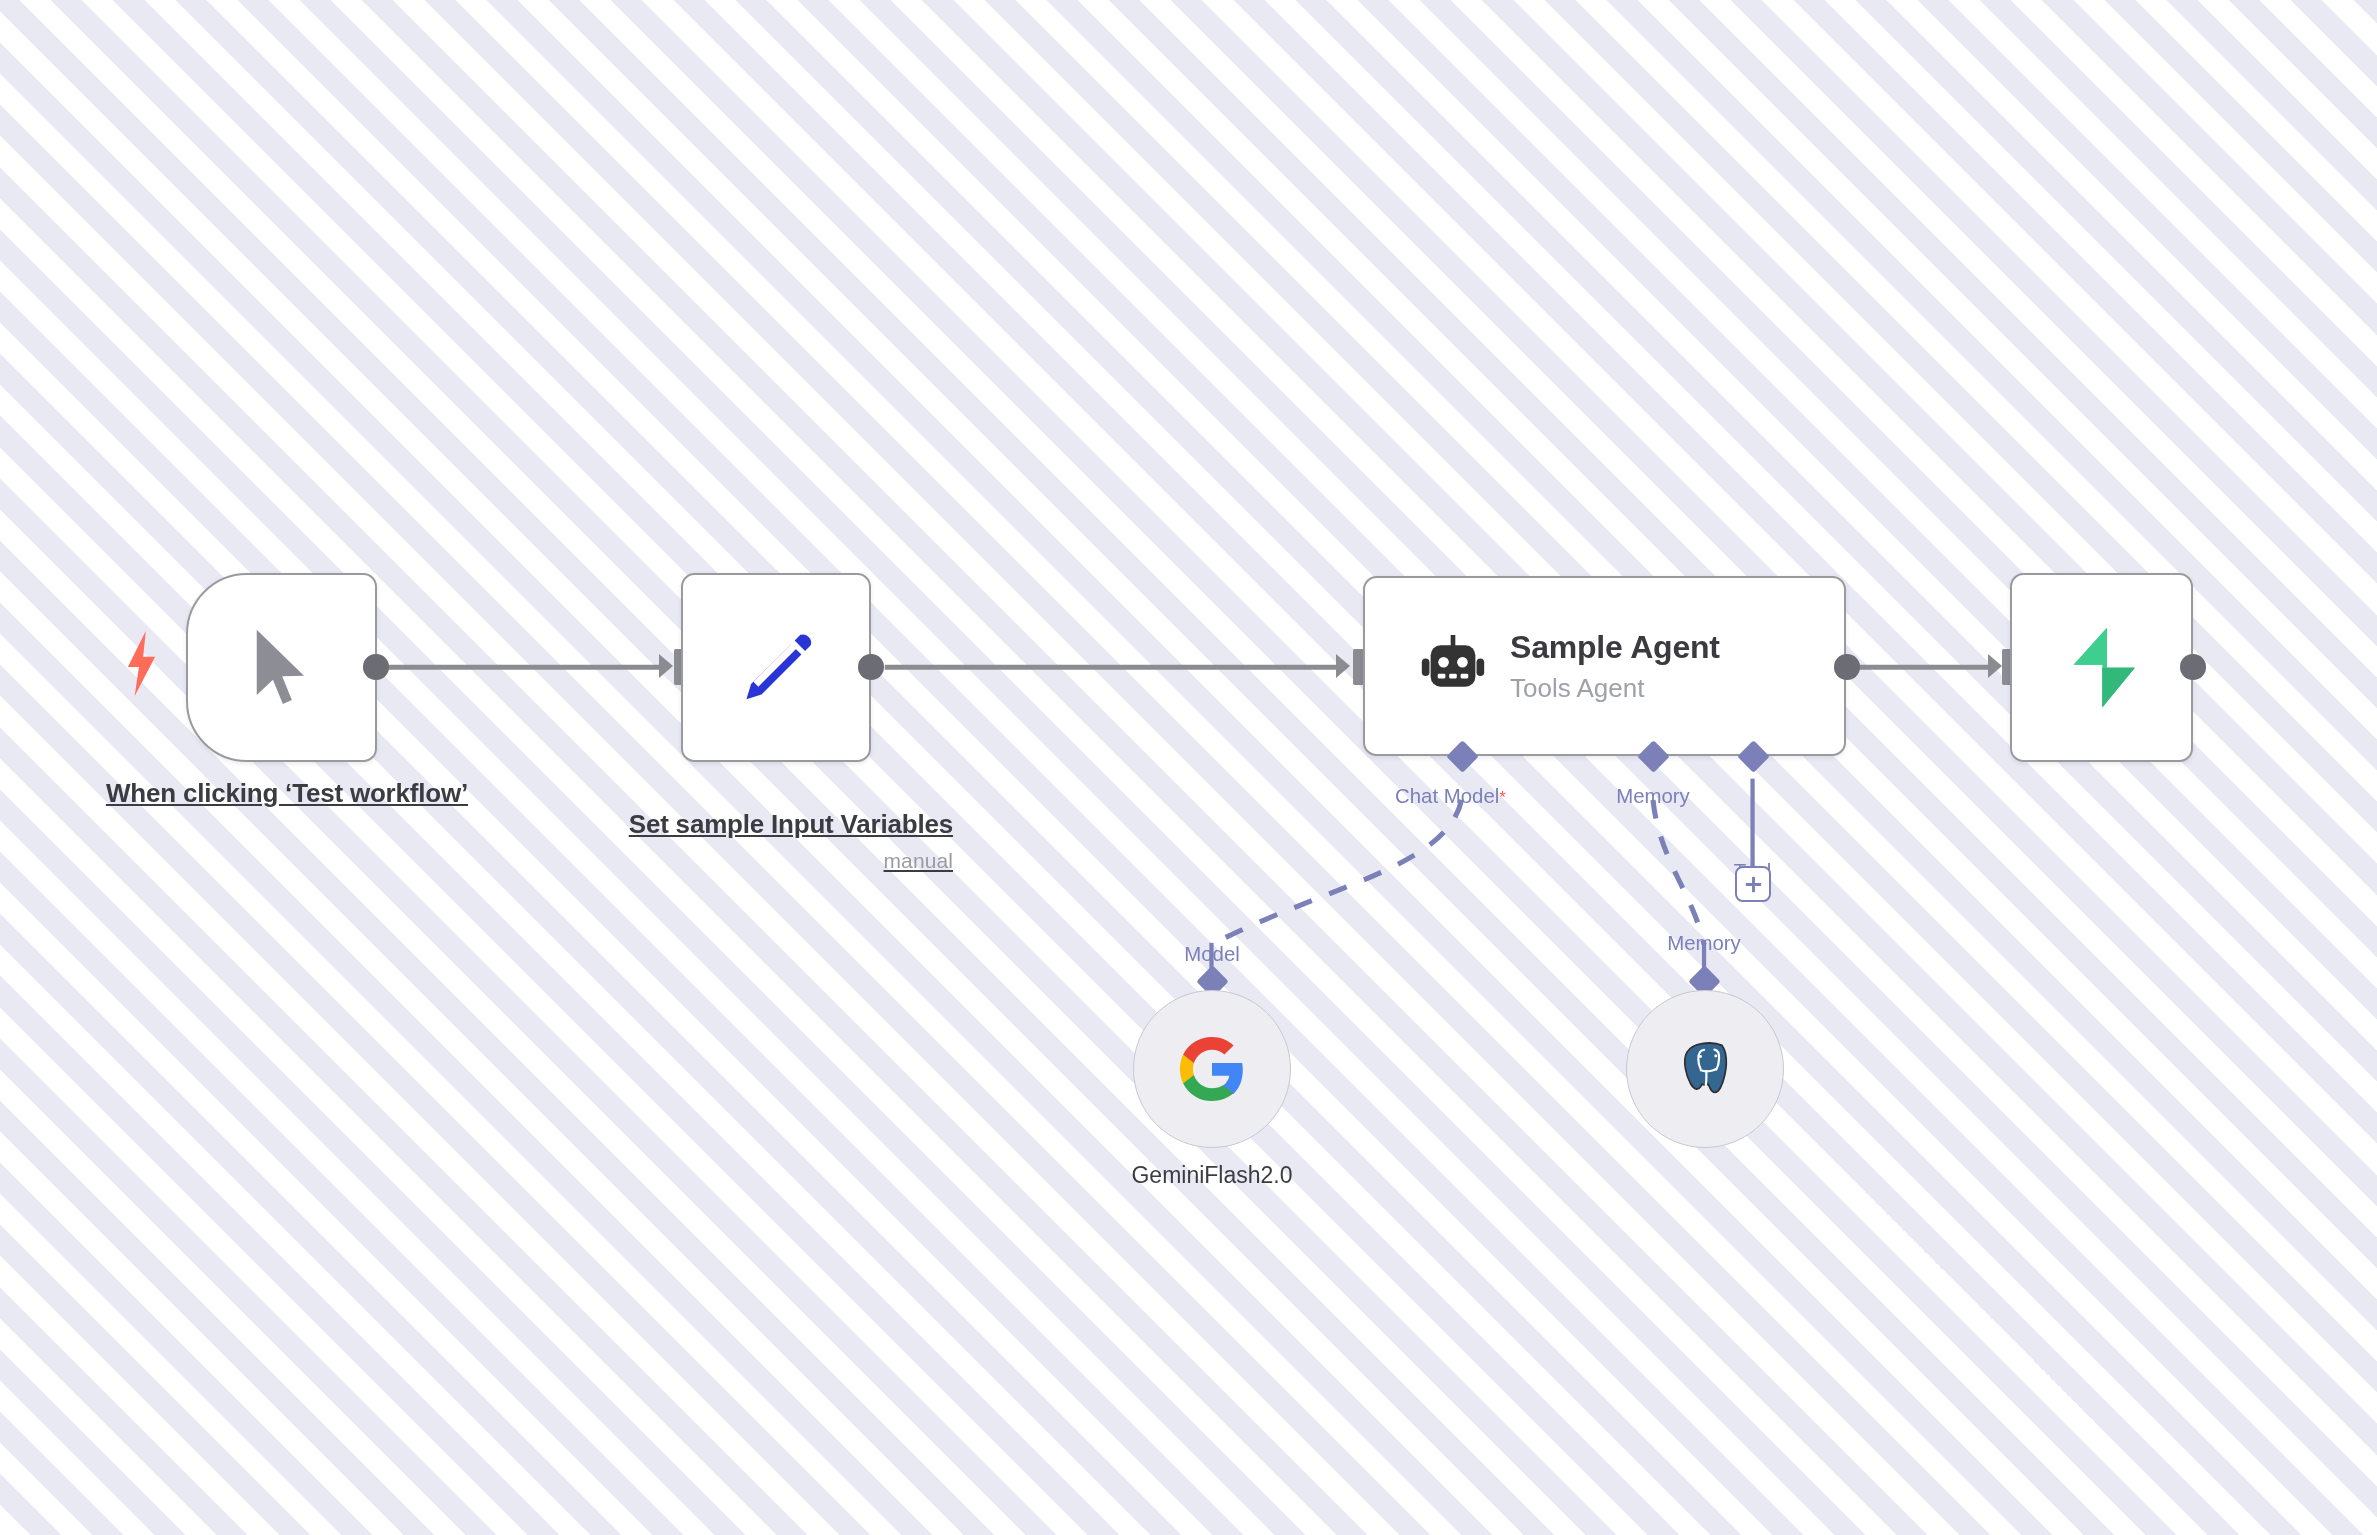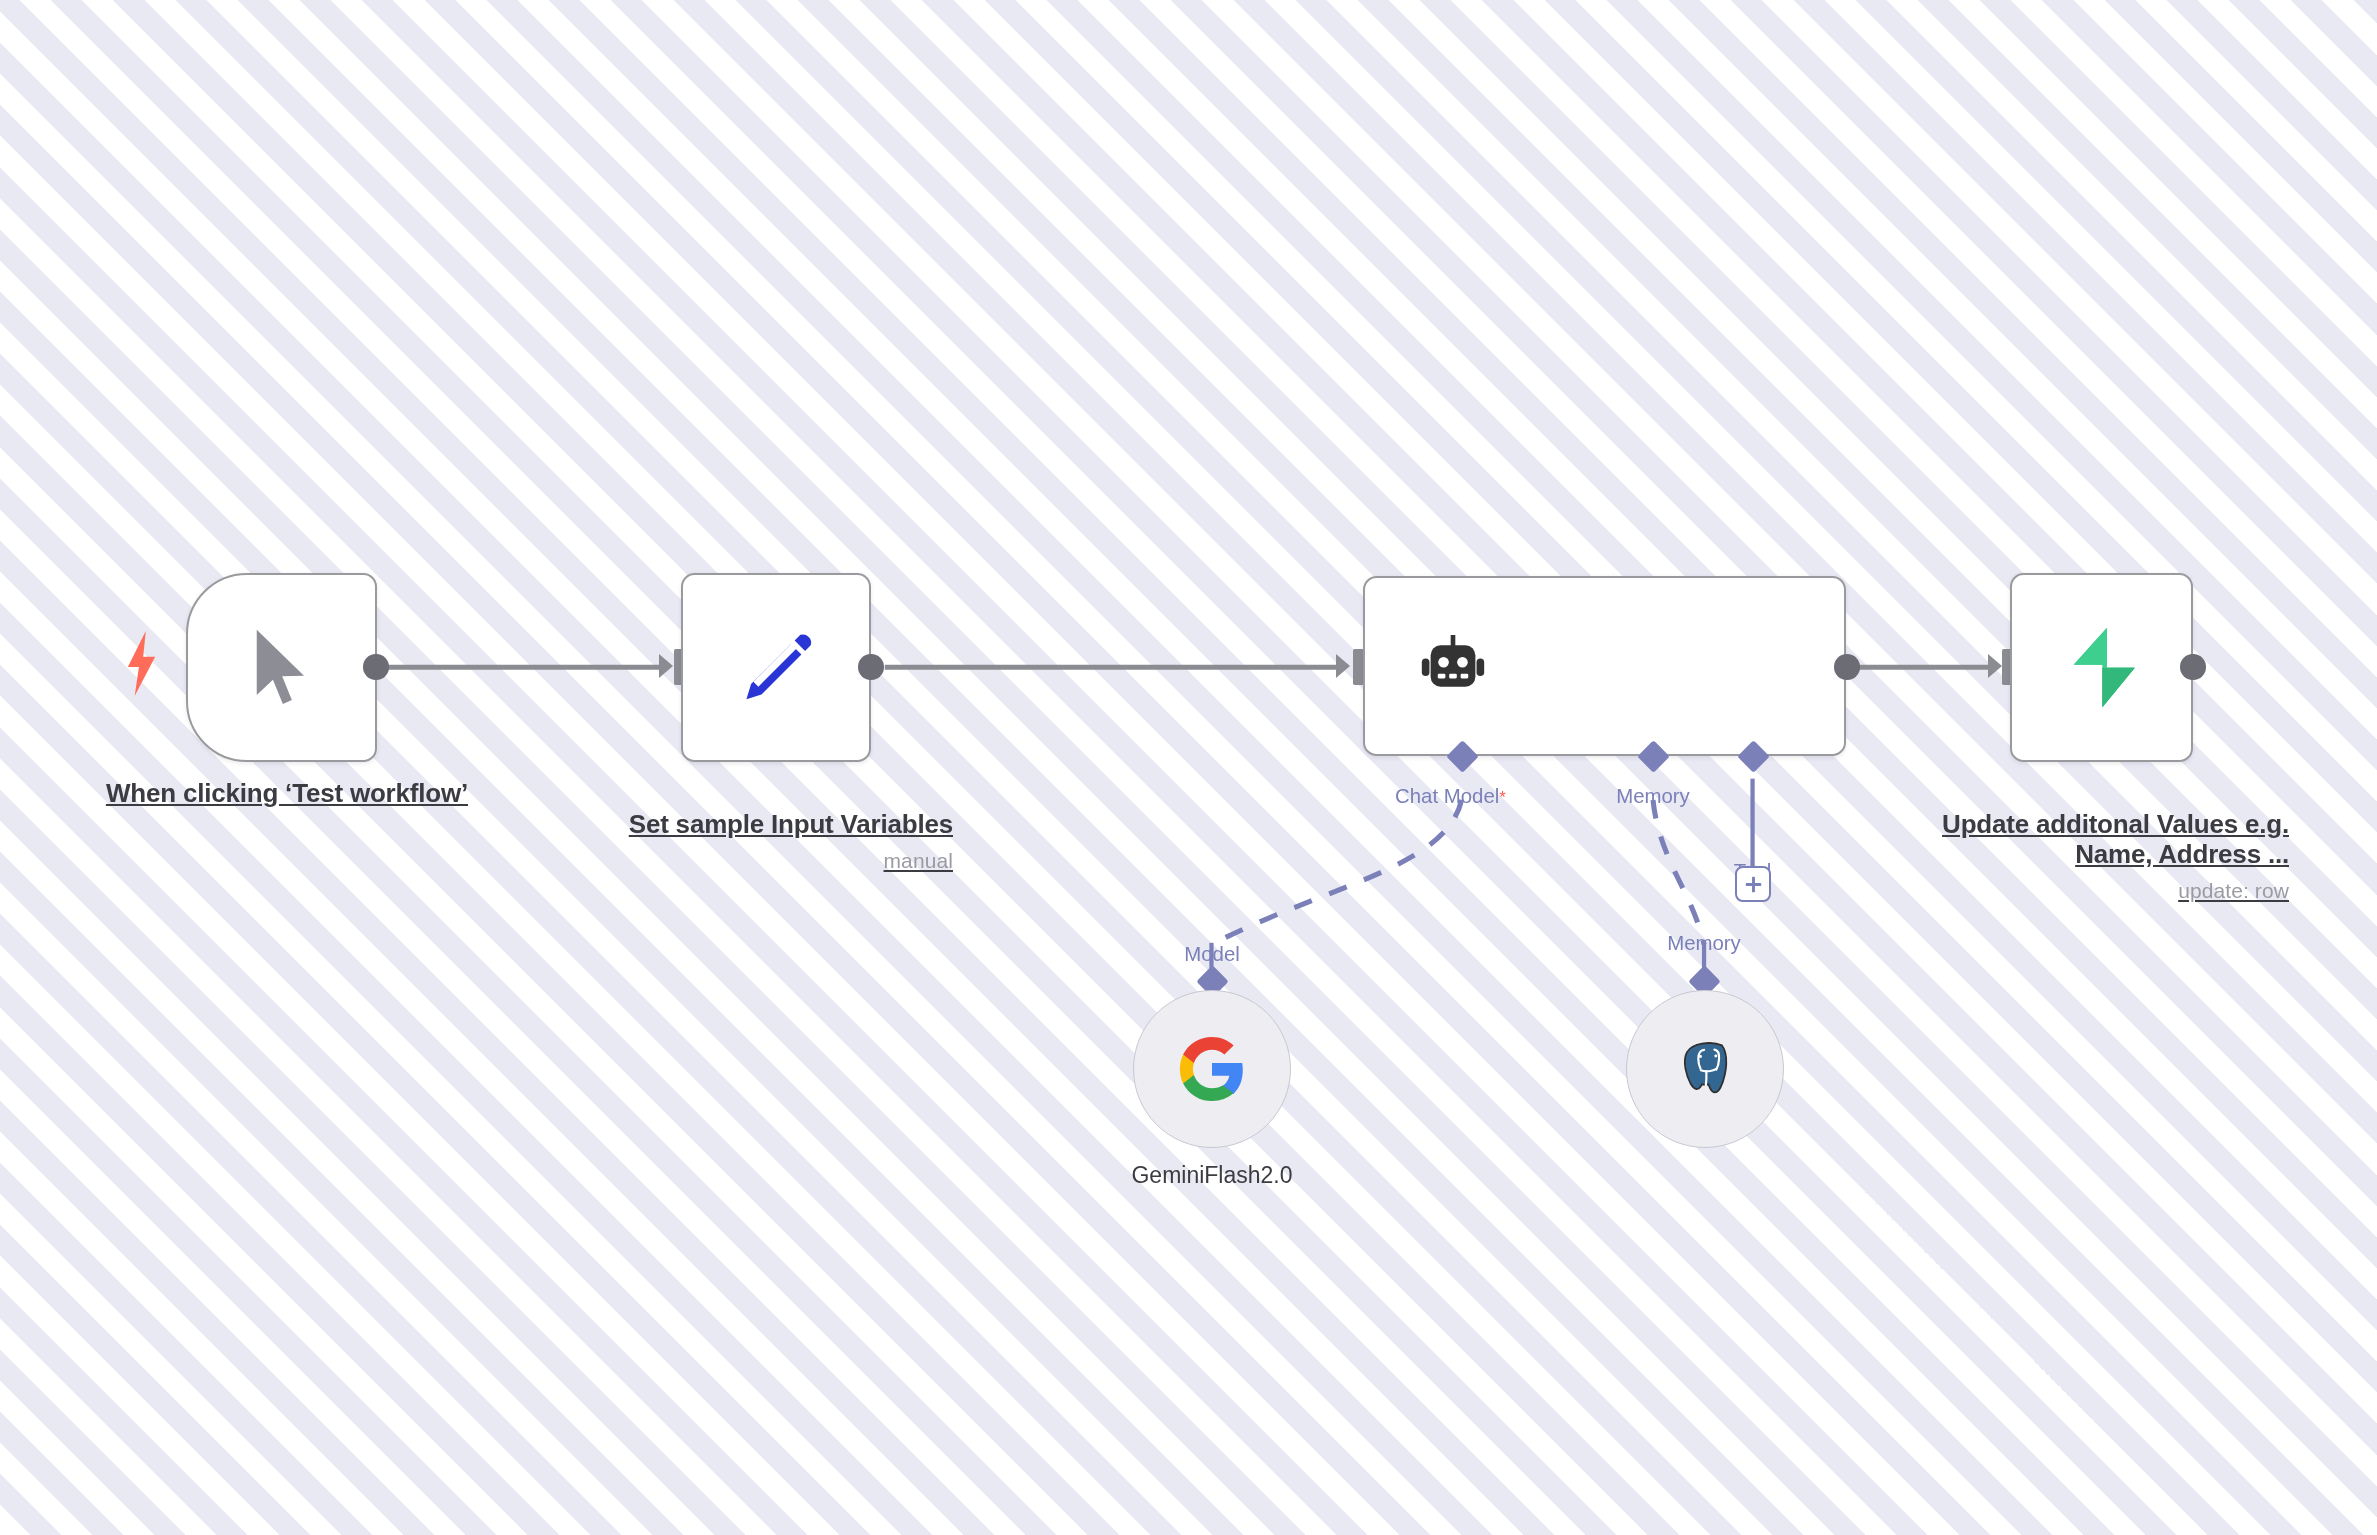--- a/index.html
+++ b/index.html
@@ -246,20 +246,24 @@
         <rect x="35.2" y="14.2" width="4.6" height="10.6" rx="2.3" fill="#333333"></rect>
 
         <circle cx="15.3" cy="16.4" r="3.2" fill="#ffffff"></circle>
         <circle cx="26.7" cy="16.4" r="3.2" fill="#ffffff"></circle>
 
         <rect x="11.8" y="23.4" width="4.6" height="2.8" rx="0.7" fill="#ffffff"></rect>
         <rect x="18.7" y="23.4" width="4.6" height="2.8" rx="0.7" fill="#ffffff"></rect>
         <rect x="25.6" y="23.4" width="4.6" height="2.8" rx="0.7" fill="#ffffff"></rect>
       </svg>
     </span>
+    <span style="display:flex; flex-direction:column; justify-content:center;">
+      <span style="font-size:32px; font-weight:700; color:#3a3a40; line-height:1.25; letter-spacing:-0.2px;">Sample Agent</span>
+      <span style="font-size:26px; font-weight:400; color:#9fa0a8; line-height:1.3; margin-top:5.1px;">Tools Agent</span>
+    </span>
   </div>
   <div class="port-out" style="left:1834px; top:654px;"></div>
 
   <div class="port-diamond" style="left:1451px; top:745px;"></div>
   <div class="port-diamond-label" style="left:1340px; top:785px; width:221px;">
     <span>Chat Model</span><span class="req-star">*</span>
   </div>
 
   <div class="port-diamond" style="left:1642px; top:745px;"></div>
   <div class="port-diamond-label" style="left:1551px; top:785px; width:204px;">Memory</div>
@@ -286,24 +290,20 @@
 
         <path d="M22.2 46.5 L22.2 24.2 L40.5 24.2 Z" fill="#34b87d"></path>
 
         <path d="M24.8 1.5 L6.0 22.5 L22.2 22.5 L22.2 46.5 L40.5 24.2 L24.8 24.2 Z" fill="#3ecf8e"></path>
         <path d="M22.2 24.2 L22.2 46.5 L40.5 24.2 Z" fill="#33b87c"></path>
       </svg>
     </span>
   </div>
   <div class="port-out" style="left:2180px; top:654px;"></div>
 
-  <div class="caption" style="left:1915px; top:778px; width:374px;">
-    <span>Update additonal Values e.g. Name, Address ...</span>
-    <span class="sub">update: row</span>
-  </div>
 
   <div class="sub-port-label" style="left:1144px; top:932px; width:136px;margin-top:11px;">Model</div>
   <div class="port-diamond" style="left:1201px; top:970px;"></div>
 
   <div class="subnode" style="left:1133px; top:990px; width:158px; height:158px;">
     <span class="icon-wrap">
       <svg width="70" height="70" viewBox="0 0 48 48">
         <path fill="#4285F4" d="M45.1 24.5c0-1.6-.14-3.2-.42-4.7H24v8.9h11.9c-.52 2.8-2.1 5.2-4.4 6.8v5.6h7.1c4.2-3.8 6.5-9.5 6.5-16.6z"></path>
         <path fill="#34A853" d="M24 46c5.9 0 10.9-2 14.6-5.3l-7.1-5.6c-2 1.3-4.5 2.1-7.5 2.1-5.8 0-10.7-3.9-12.4-9.1H4.2v5.8C7.9 41.3 15.4 46 24 46z"></path>
         <path fill="#FBBC05" d="M11.6 28.1c-.45-1.3-.7-2.7-.7-4.1s.25-2.8.7-4.1v-5.8H4.2C2.8 17 2 20.4 2 24s.8 7 2.2 9.9l7.4-5.8z"></path>

